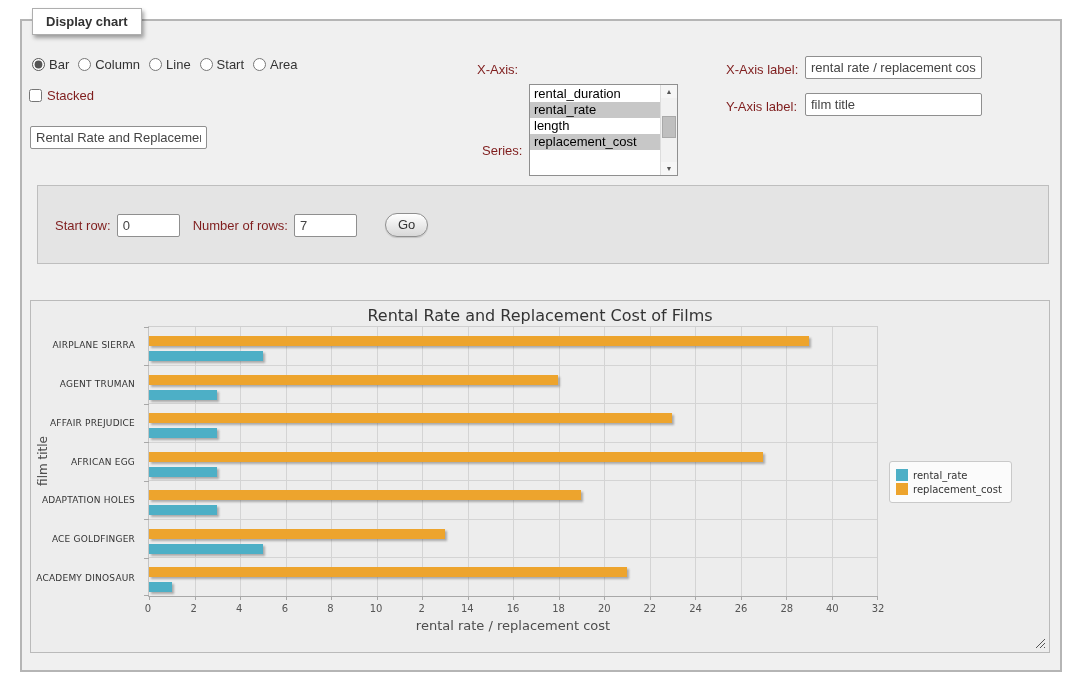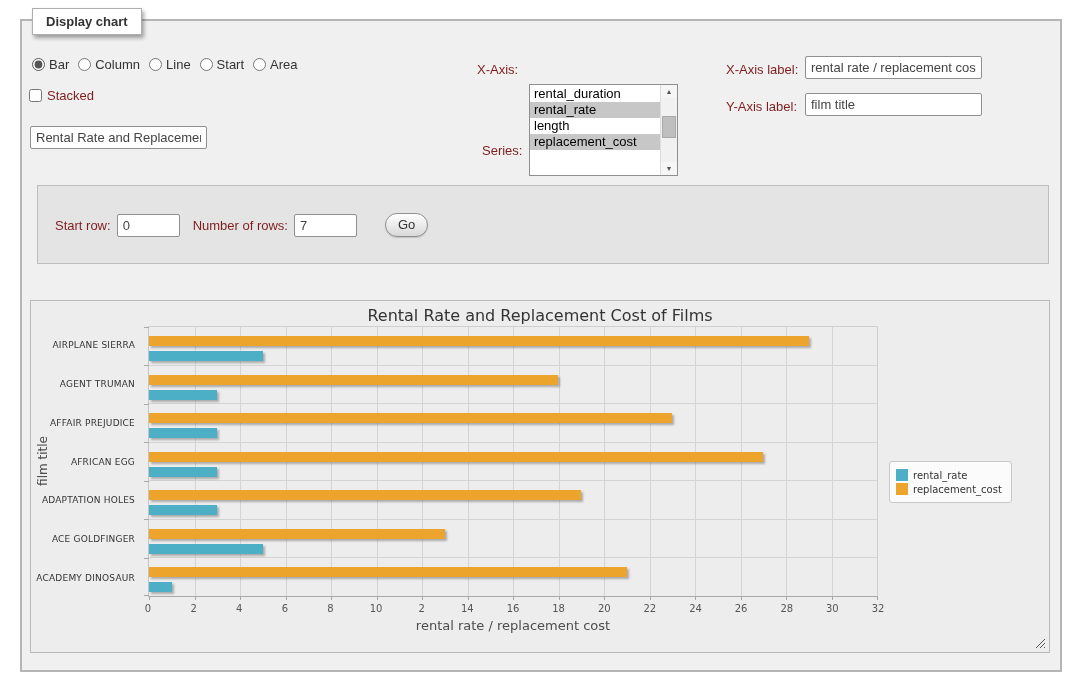--- a/index.html
+++ b/index.html
@@ -234,21 +234,21 @@
         <span style="left: 31.25%;">10</span>
         <span style="left: 37.5%;">2</span>
         <span style="left: 43.75%;">14</span>
         <span style="left: 50%;">16</span>
         <span style="left: 56.25%;">18</span>
         <span style="left: 62.5%;">20</span>
         <span style="left: 68.75%;">22</span>
         <span style="left: 75%;">24</span>
         <span style="left: 81.25%;">26</span>
         <span style="left: 87.5%;">28</span>
-        <span style="left: 93.75%;">30</span>
+        <span style="left: 93.75%;">40</span>
         <span style="left: 100%;">32</span>
       </div>
     <div id="xaxis-title" class="abs">rental rate / replacement cost</div>
     <div id="chart-legend" class="abs">
         <div class="legend-item">
           <div class="swatch" style="background: rgb(77, 175, 198);"></div>
           <span>rental_rate</span>
         </div>
         <div class="legend-item">
           <div class="swatch" style="background: rgb(237, 164, 45);"></div>

